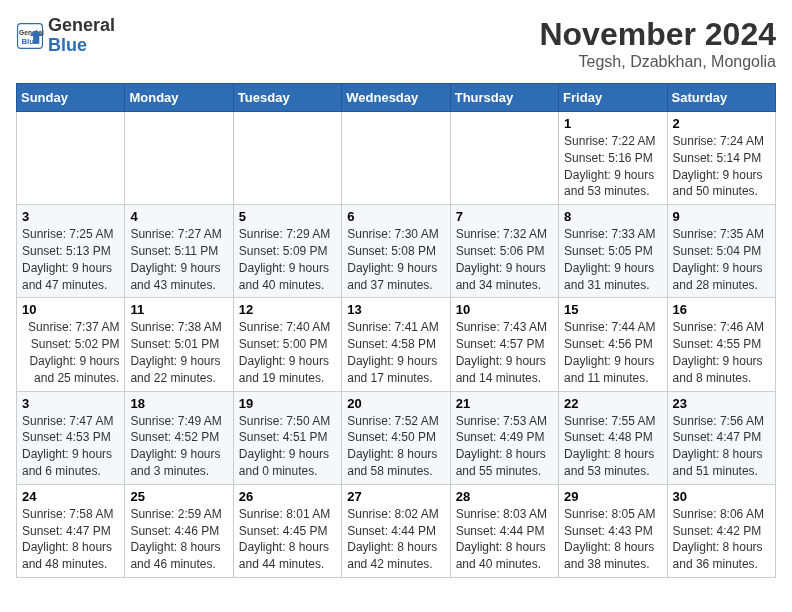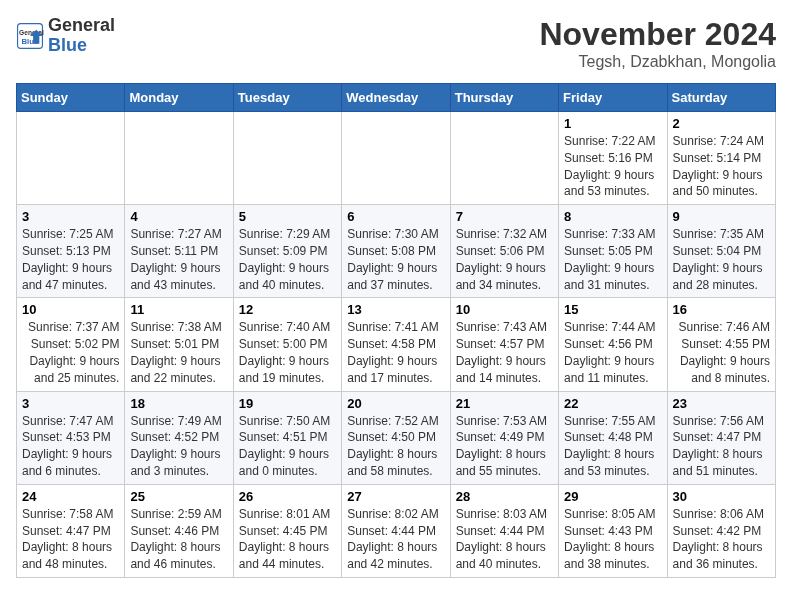--- a/index.html
+++ b/index.html
@@ -214,21 +214,21 @@
 Daylight: 9 hours and 14 minutes.</div>
         </td>
         <td>
           <div class="day-number">15</div>
           <div class="day-info" style="white-space: pre-line;">Sunrise: 7:44 AM
 Sunset: 4:56 PM
 Daylight: 9 hours and 11 minutes.</div>
         </td>
         <td>
           <div class="day-number">16</div>
-          <div class="day-info" style="white-space: pre-line; text-align: right;">Sunrise: 7:46 AM
+          <div class="day-info" style="white-space: pre-line;">Sunrise: 7:46 AM
 Sunset: 4:55 PM
 Daylight: 9 hours and 8 minutes.</div>
         </td>
       </tr>
       <tr>
         <td>
           <div class="day-number">3</div>
           <div class="day-info" style="white-space: pre-line;">Sunrise: 7:47 AM
 Sunset: 4:53 PM
 Daylight: 9 hours and 6 minutes.</div>

